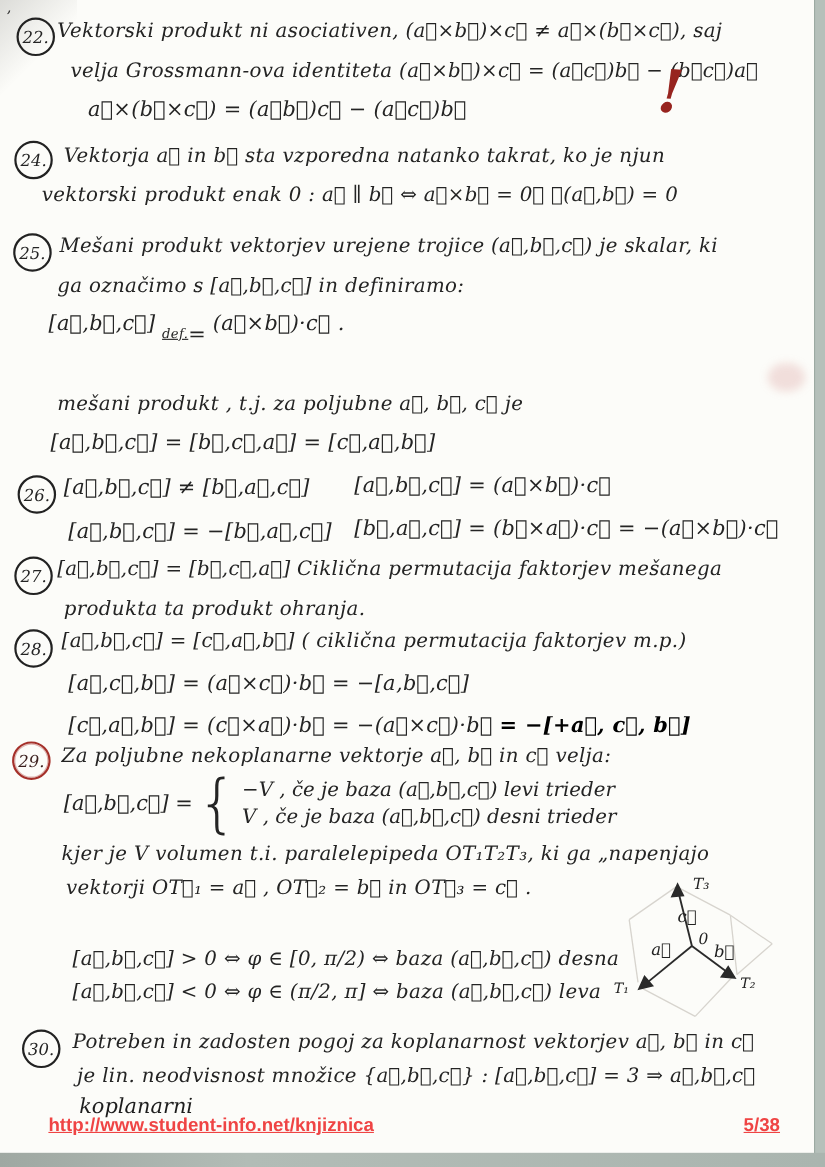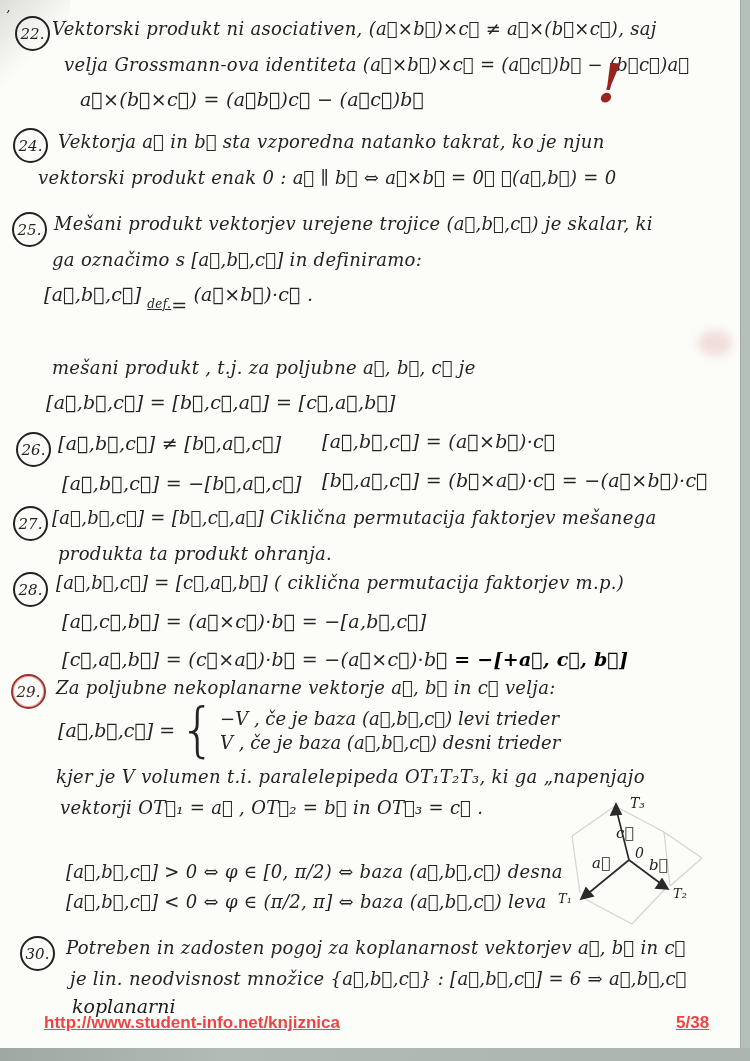--- a/index.html
+++ b/index.html
@@ -122,21 +122,21 @@
     <text x="64" y="60" font-size="15">c⃗</text>
     <text x="83" y="80" font-size="14">0</text>
     <text x="40" y="90" font-size="15">a⃗</text>
     <text x="97" y="92" font-size="15">b⃗</text>
     <text x="6" y="125" font-size="13">T₁</text>
     <text x="121" y="120" font-size="13">T₂</text>
   </svg>
 
   <div class="num" style="left:20px;top:936px;">30.</div>
   <div class="hl" style="left:66px;top:937px;">Potreben in zadosten pogoj za koplanarnost vektorjev a⃗, b⃗ in c⃗</div>
-  <div class="hl" style="left:70px;top:968px;">je lin. neodvisnost množice {a⃗,b⃗,c⃗} :   [a⃗,b⃗,c⃗] = 6 ⇒ a⃗,b⃗,c⃗</div>
+  <div class="hl" style="left:70px;top:968px;">je lin. neodvisnost množice {a⃗,b⃗,c⃗} :   [a⃗,b⃗,c⃗] = 3 ⇒ a⃗,b⃗,c⃗</div>
   <div class="overwrite" style="left:72px;top:995px;">koplanarni</div>
 
   <div class="smudge" style="left:698px;top:330px;"></div>
 
   <div class="footer" style="left:44px;top:1013px;">http://www.student-info.net/knjiznica</div>
   <div class="footer" style="left:676px;top:1013px;">5/38</div>
 
   <div class="edge-right"></div>
   <div class="edge-bottom"></div>
 </div>

